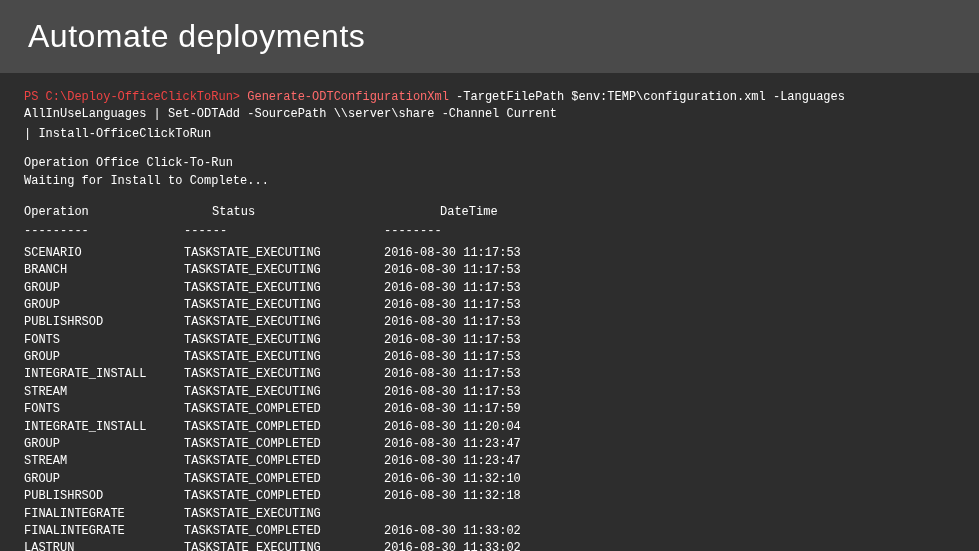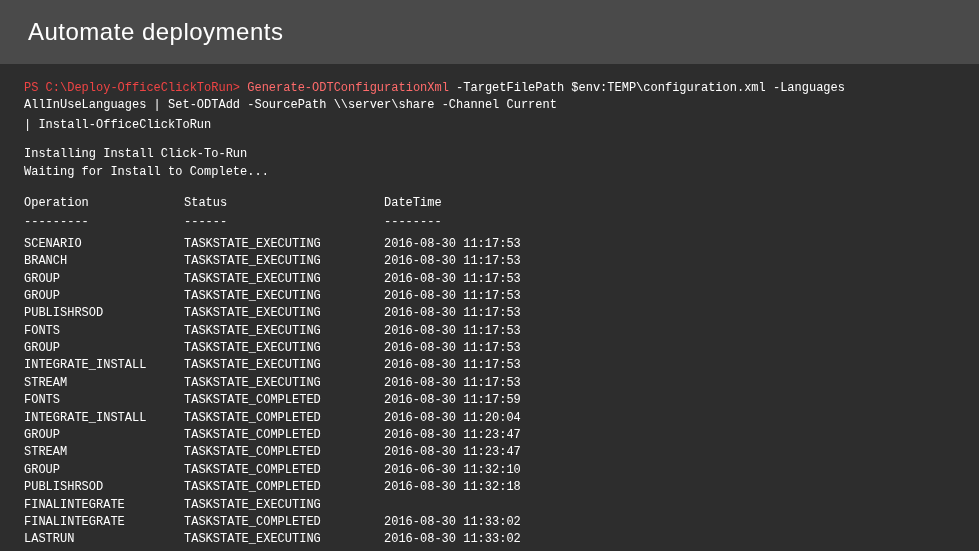--- a/index.html
+++ b/index.html
@@ -11,21 +11,21 @@
       overflow: hidden;
     }
     #header {
       background: #4a4a4a;
       padding: 18px 28px;
       margin-bottom: 0;
     }
     #header h1 {
       color: #ffffff;
       font-family: Segoe UI, Arial, sans-serif;
-      font-size: 24px;
+      font-size: 32px;
       font-weight: 300;
       letter-spacing: 0.5px;
     }
     #content {
       padding: 16px 24px;
       color: #ffffff;
       font-size: 12px;
       line-height: 1.45;
     }
     .cmd-line {
@@ -45,20 +45,21 @@
       margin-top: 12px;
       margin-bottom: 14px;
     }
     .table-section {
       margin-top: 4px;
     }
     .table-header {
       display: flex;
       color: #ffffff;
       margin-bottom: 2px;
+      gap: 28px;
     }
     .table-divider {
       display: flex;
       color: #ffffff;
       margin-bottom: 4px;
     }
     .table-row-item {
       display: flex;
       color: #ffffff;
       margin-bottom: 0px;
@@ -79,21 +80,21 @@
   <div class="cmd-line">
     <span class="prompt">PS C:\Deploy-OfficeClickToRun&gt;</span>
     <span class="cmd-text">Generate-ODTConfigurationXml</span><span class="cmd-param"> -TargetFilePath $env:TEMP\configuration.xml -Languages AllInUseLanguages | Set-ODTAdd -SourcePath \\server\share -Channel Current</span>
   </div>
 
   <div class="cmd-line">
     <span class="cmd-param">| Install-OfficeClickToRun</span>
   </div>
 
   <div class="installing-text">
-    <div>Installing Install Click-To-Run</div>
+    <div>Operation Office Click-To-Run</div>
     <div>Waiting for Install to Complete...</div>
   </div>
 
   <div class="table-section">
     <div class="table-header">
       <span class="col-op">Operation</span>
       <span class="col-status">Status</span>
       <span class="col-dt">DateTime</span>
     </div>
     <div class="table-divider">

